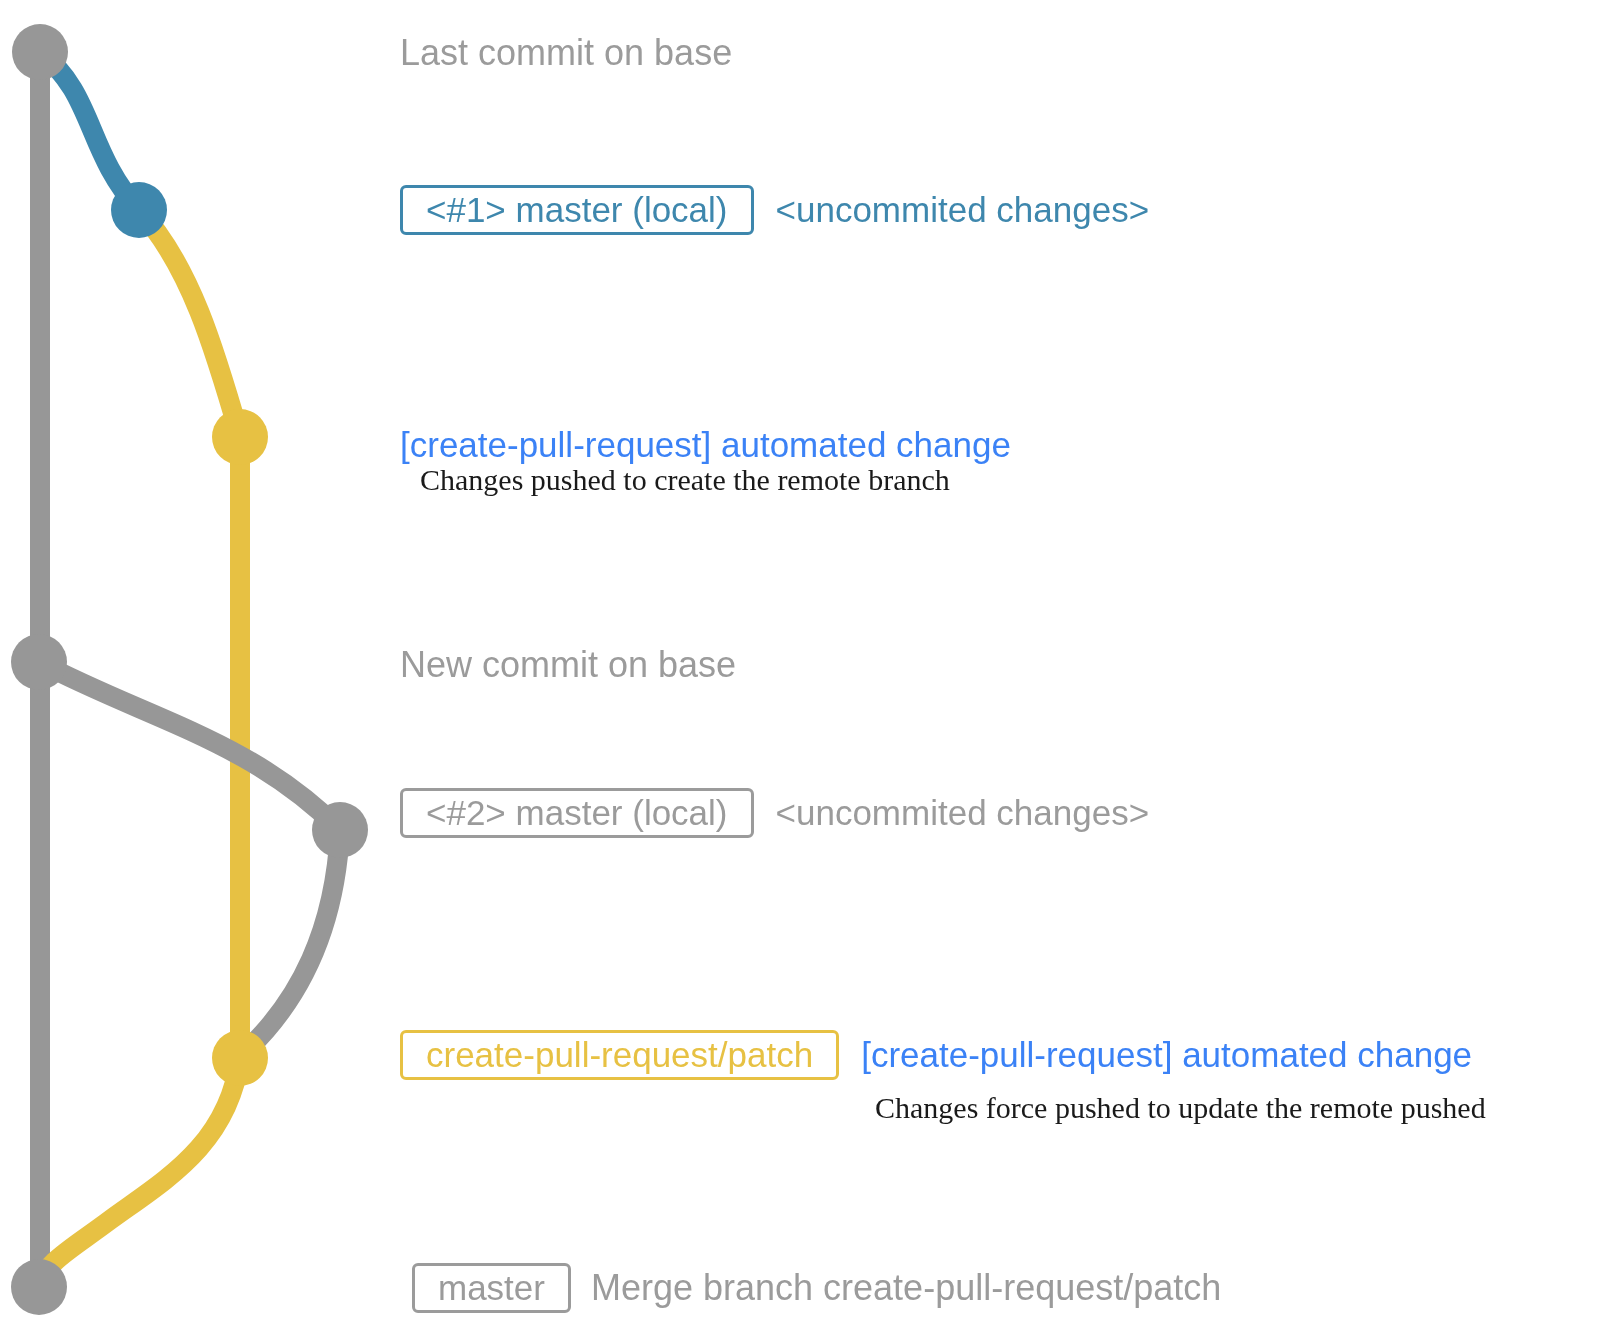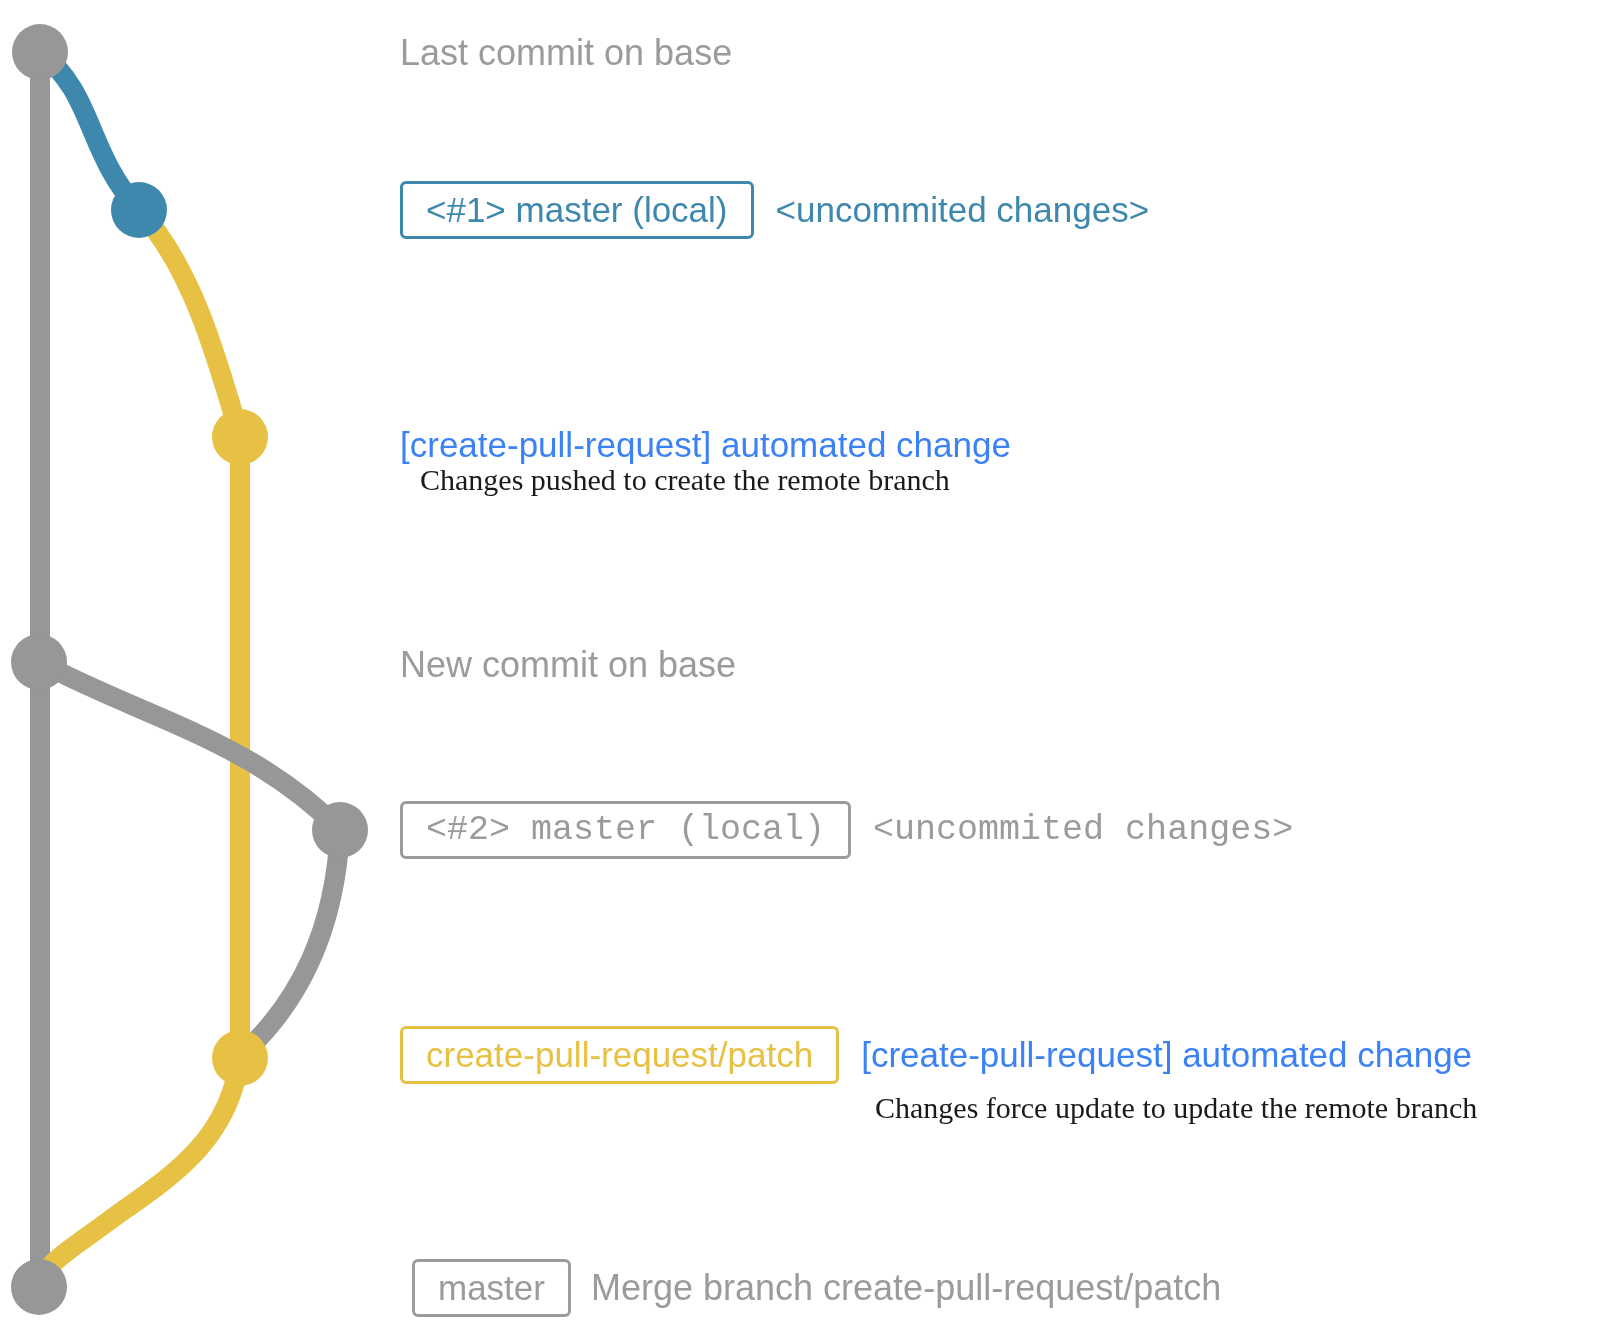--- a/index.html
+++ b/index.html
@@ -32,21 +32,21 @@
   .gray-label {
     font-size: 36px;
     color: #9b9b9b;
     line-height: 42px;
     white-space: nowrap;
   }
   .badge {
     display: inline-flex;
     align-items: center;
     box-sizing: border-box;
-    height: 58px;
+    height: 50px;
     padding: 16px 23px;
     border: 3px solid;
     border-radius: 6px;
     font-size: 35px;
     white-space: nowrap;
     background: #ffffff;
   }
   .badge.blue   { color: #3e87ad; border-color: #3e87ad; }
   .badge.gray   { color: #9b9b9b; border-color: #9b9b9b; }
   .badge.yellow { color: #e7c143; border-color: #e7c143; }
@@ -102,29 +102,29 @@
   <div class="row" style="left:400px; top:181px;">
     <span class="badge blue">&lt;#1&gt; master (local)</span>
     <span class="msg blue">&lt;uncommited changes&gt;</span>
   </div>
 
   <div class="abs msg yellow" style="left:400px; top:424px;">[create-pull-request] automated change</div>
   <div class="desc" style="left:420px; top:462px;">Changes pushed to create the remote branch</div>
 
   <div class="abs gray-label" style="left:400px; top:644px;">New commit on base</div>
 
-  <div class="row" style="left:400px; top:801px;font-family:Liberation Mono, monospace;">
+  <div class="row" style="left:400px; top:784px;">
     <span class="badge gray">&lt;#2&gt; master (local)</span>
     <span class="msg gray">&lt;uncommited changes&gt;</span>
   </div>
 
   <div class="row" style="left:400px; top:1026px;">
     <span class="badge yellow">create-pull-request/patch</span>
     <span class="msg yellow">[create-pull-request] automated change</span>
   </div>
-  <div class="desc" style="left:875px; top:1090px;">Changes force update to update the remote branch</div>
+  <div class="desc" style="left:875px; top:1090px;">Changes force pushed to update the remote pushed</div>
 
   <div class="row" style="left:412px; top:1259px; gap:20px;">
     <span class="badge gray">master</span>
     <span class="msg gray" style="font-size:36px;">Merge branch create-pull-request/patch</span>
   </div>
 
 </div>
 
 </body></html>

